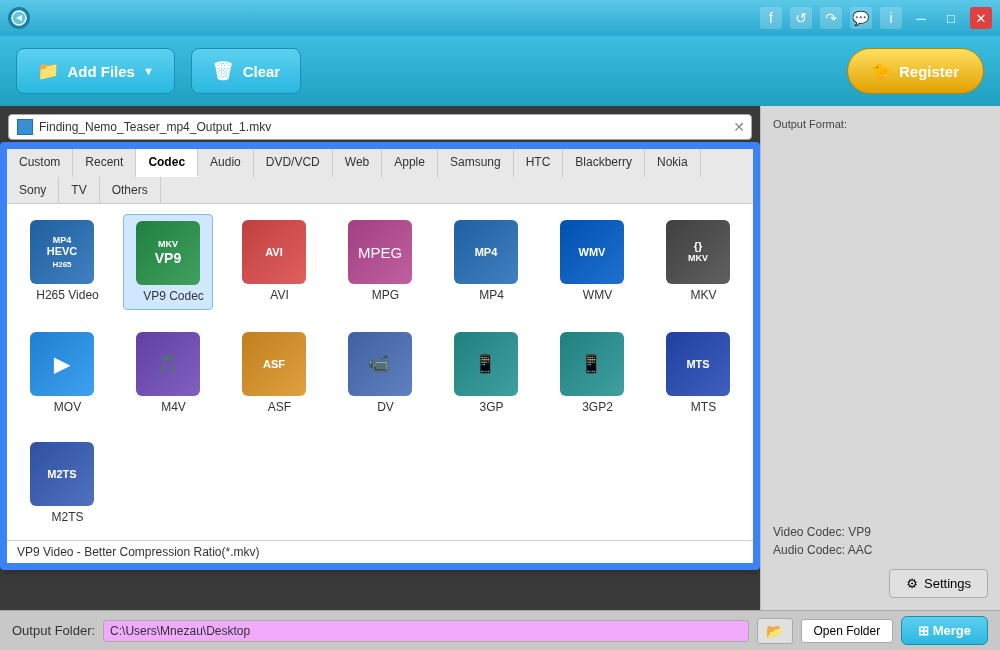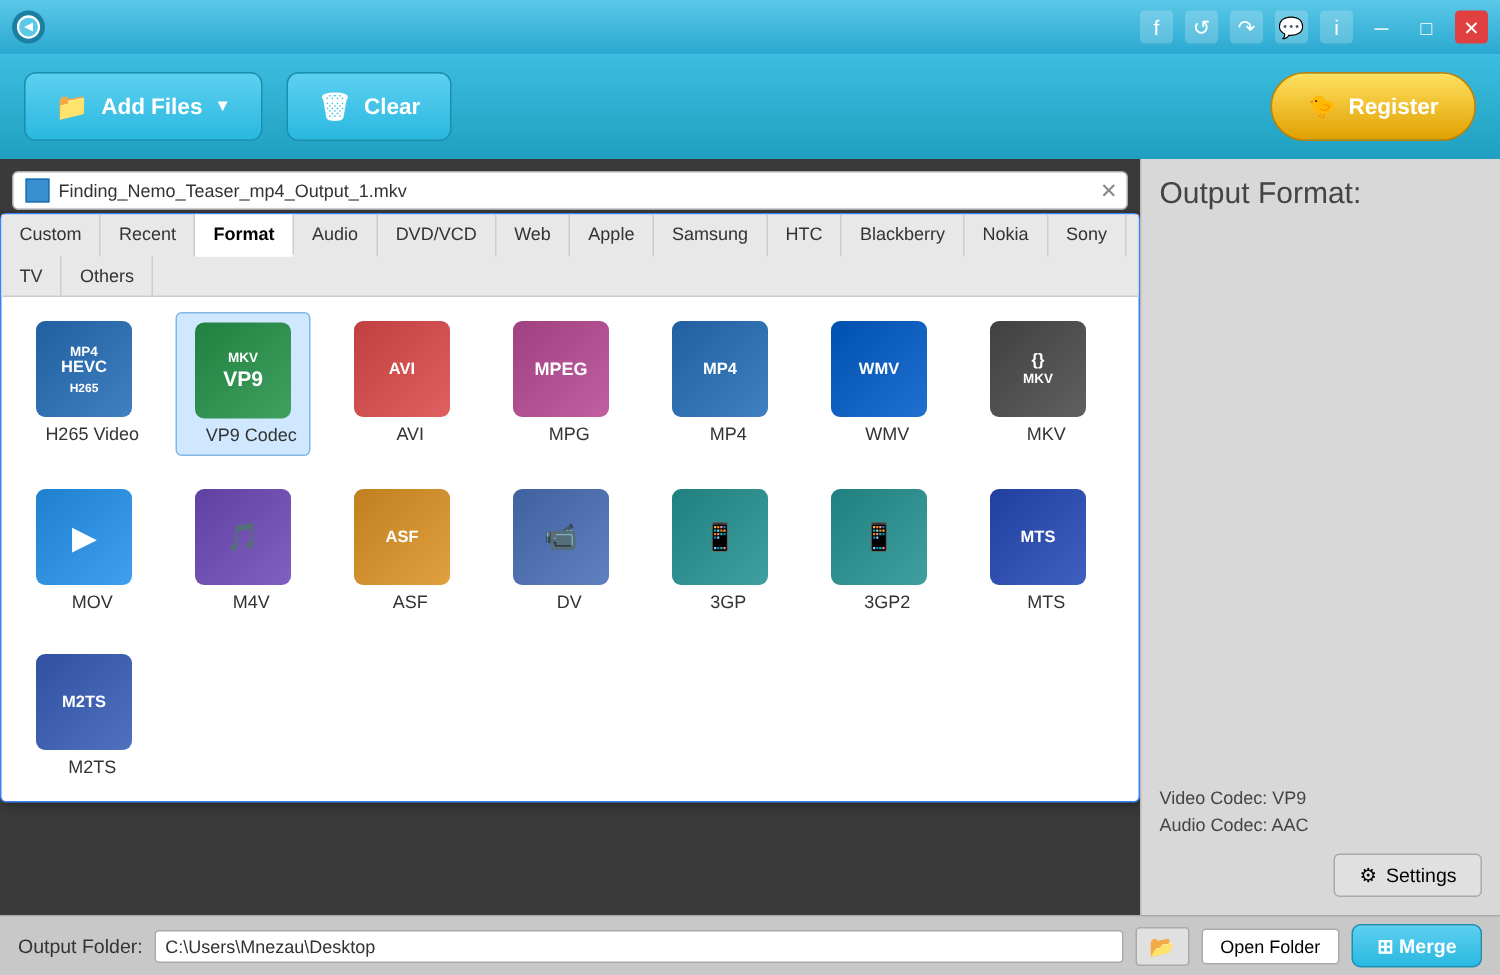--- a/index.html
+++ b/index.html
@@ -84,21 +84,21 @@
     .file-item .file-name { font-size: 12px; color: #333; }
     .file-item .close-x { position: absolute; right: 6px; top: 50%; transform: translateY(-50%); cursor: pointer; color: #888; font-size: 14px; }
 
     
     .format-popup {
       position: absolute;
       top: 36px;
       left: 0;
       right: 0;
       background: white;
-      border: 1px solid #3b82f6;
+      border: 7px solid #3b82f6;
       border-radius: 4px;
       z-index: 10;
       box-shadow: 2px 2px 8px rgba(0,0,0,0.3);
     }
 
     
     .tabs {
       display: flex;
       background: #e8e8e8;
       border-bottom: 1px solid #ccc;
@@ -163,21 +163,21 @@
 
     
     .right-panel {
       width: 240px;
       background: #d8d8d8;
       border-left: 1px solid #bbb;
       display: flex;
       flex-direction: column;
       padding: 12px;
     }
-    .output-format-title { font-size: 20px; color: #444; margin-bottom: 8px; }
+    .output-format-title { font-size: 11px; color: #444; margin-bottom: 8px; }
     .format-info { font-size: 12px; color: #444; margin-top: auto; padding-top: 200px; }
     .format-info div { margin-bottom: 4px; }
     .settings-btn {
       margin-top: 8px;
       background: #e0e0e0;
       border: 1px solid #aaa;
       border-radius: 4px;
       padding: 6px 16px;
       font-size: 13px;
       cursor: pointer;
@@ -193,21 +193,21 @@
       height: 40px;
       display: flex;
       align-items: center;
       padding: 0 12px;
       border-top: 1px solid #aaa;
       gap: 8px;
     }
     .output-label { font-size: 13px; color: #333; white-space: nowrap; }
     .output-path {
       flex: 1;
-      background: #ffffff;
+      background: #f0abfc;
       border: 1px solid #aaa;
       border-radius: 3px;
       padding: 3px 6px;
       font-size: 12px;
       color: #333;
     }
     .folder-btn {
       background: #e0e0e0;
       border: 1px solid #aaa;
       border-radius: 3px;
@@ -332,21 +332,21 @@
       <div class="file-icon"></div>
       <span class="file-name">Finding_Nemo_Teaser_mp4_Output_1.mkv</span>
       <span class="close-x">✕</span>
     </div>
 
     <div class="format-popup">
 
       <div class="tabs" id="tabs-container">
           <div class="tab">Custom</div>
           <div class="tab">Recent</div>
-          <div class="tab active">Format</div>
+          <div class="tab active">Codec</div>
           <div class="tab">Audio</div>
           <div class="tab">DVD/VCD</div>
           <div class="tab">Web</div>
           <div class="tab">Apple</div>
           <div class="tab">Samsung</div>
           <div class="tab">HTC</div>
           <div class="tab">Blackberry</div>
           <div class="tab">Nokia</div>
           <div class="tab">Sony</div>
           <div class="tab">TV</div>
@@ -367,21 +367,21 @@
             <div class="format-label">VP9 Codec</div>
           </div>
           <div class="format-item">
             <div class="format-icon fi-avi">
               <div style="font-size:11px;font-weight:bold">AVI</div>
             </div>
             <div class="format-label">AVI</div>
           </div>
           <div class="format-item">
             <div class="format-icon fi-mpg">
-              <div style="font-size:12px;font-weight:bold">MPEG</div>
+              <div style="font-size:15px;font-weight:normal">MPEG</div>
             </div>
             <div class="format-label">MPG</div>
           </div>
           <div class="format-item">
             <div class="format-icon fi-mp4">
               <div style="font-size:11px;font-weight:bold">MP4</div>
             </div>
             <div class="format-label">MP4</div>
           </div>
           <div class="format-item">
@@ -439,20 +439,23 @@
             <div class="format-label">MTS</div>
           </div>
           <div class="format-item">
             <div class="format-icon fi-m2ts">
               <div style="font-size:11px;font-weight:bold">M2TS</div>
             </div>
             <div class="format-label">M2TS</div>
           </div>
         </div>
 
+      <div class="status-bar">
+        <span>VP9 Video - Better Compression Ratio(*.mkv)</span>
+      </div>
 
     </div>
   </div>
 
   <div class="right-panel">
     <div class="output-format-title">Output Format:</div>
     <div class="format-info">
       <div>Video Codec: VP9</div>
       <div>Audio Codec: AAC</div>
     </div>

